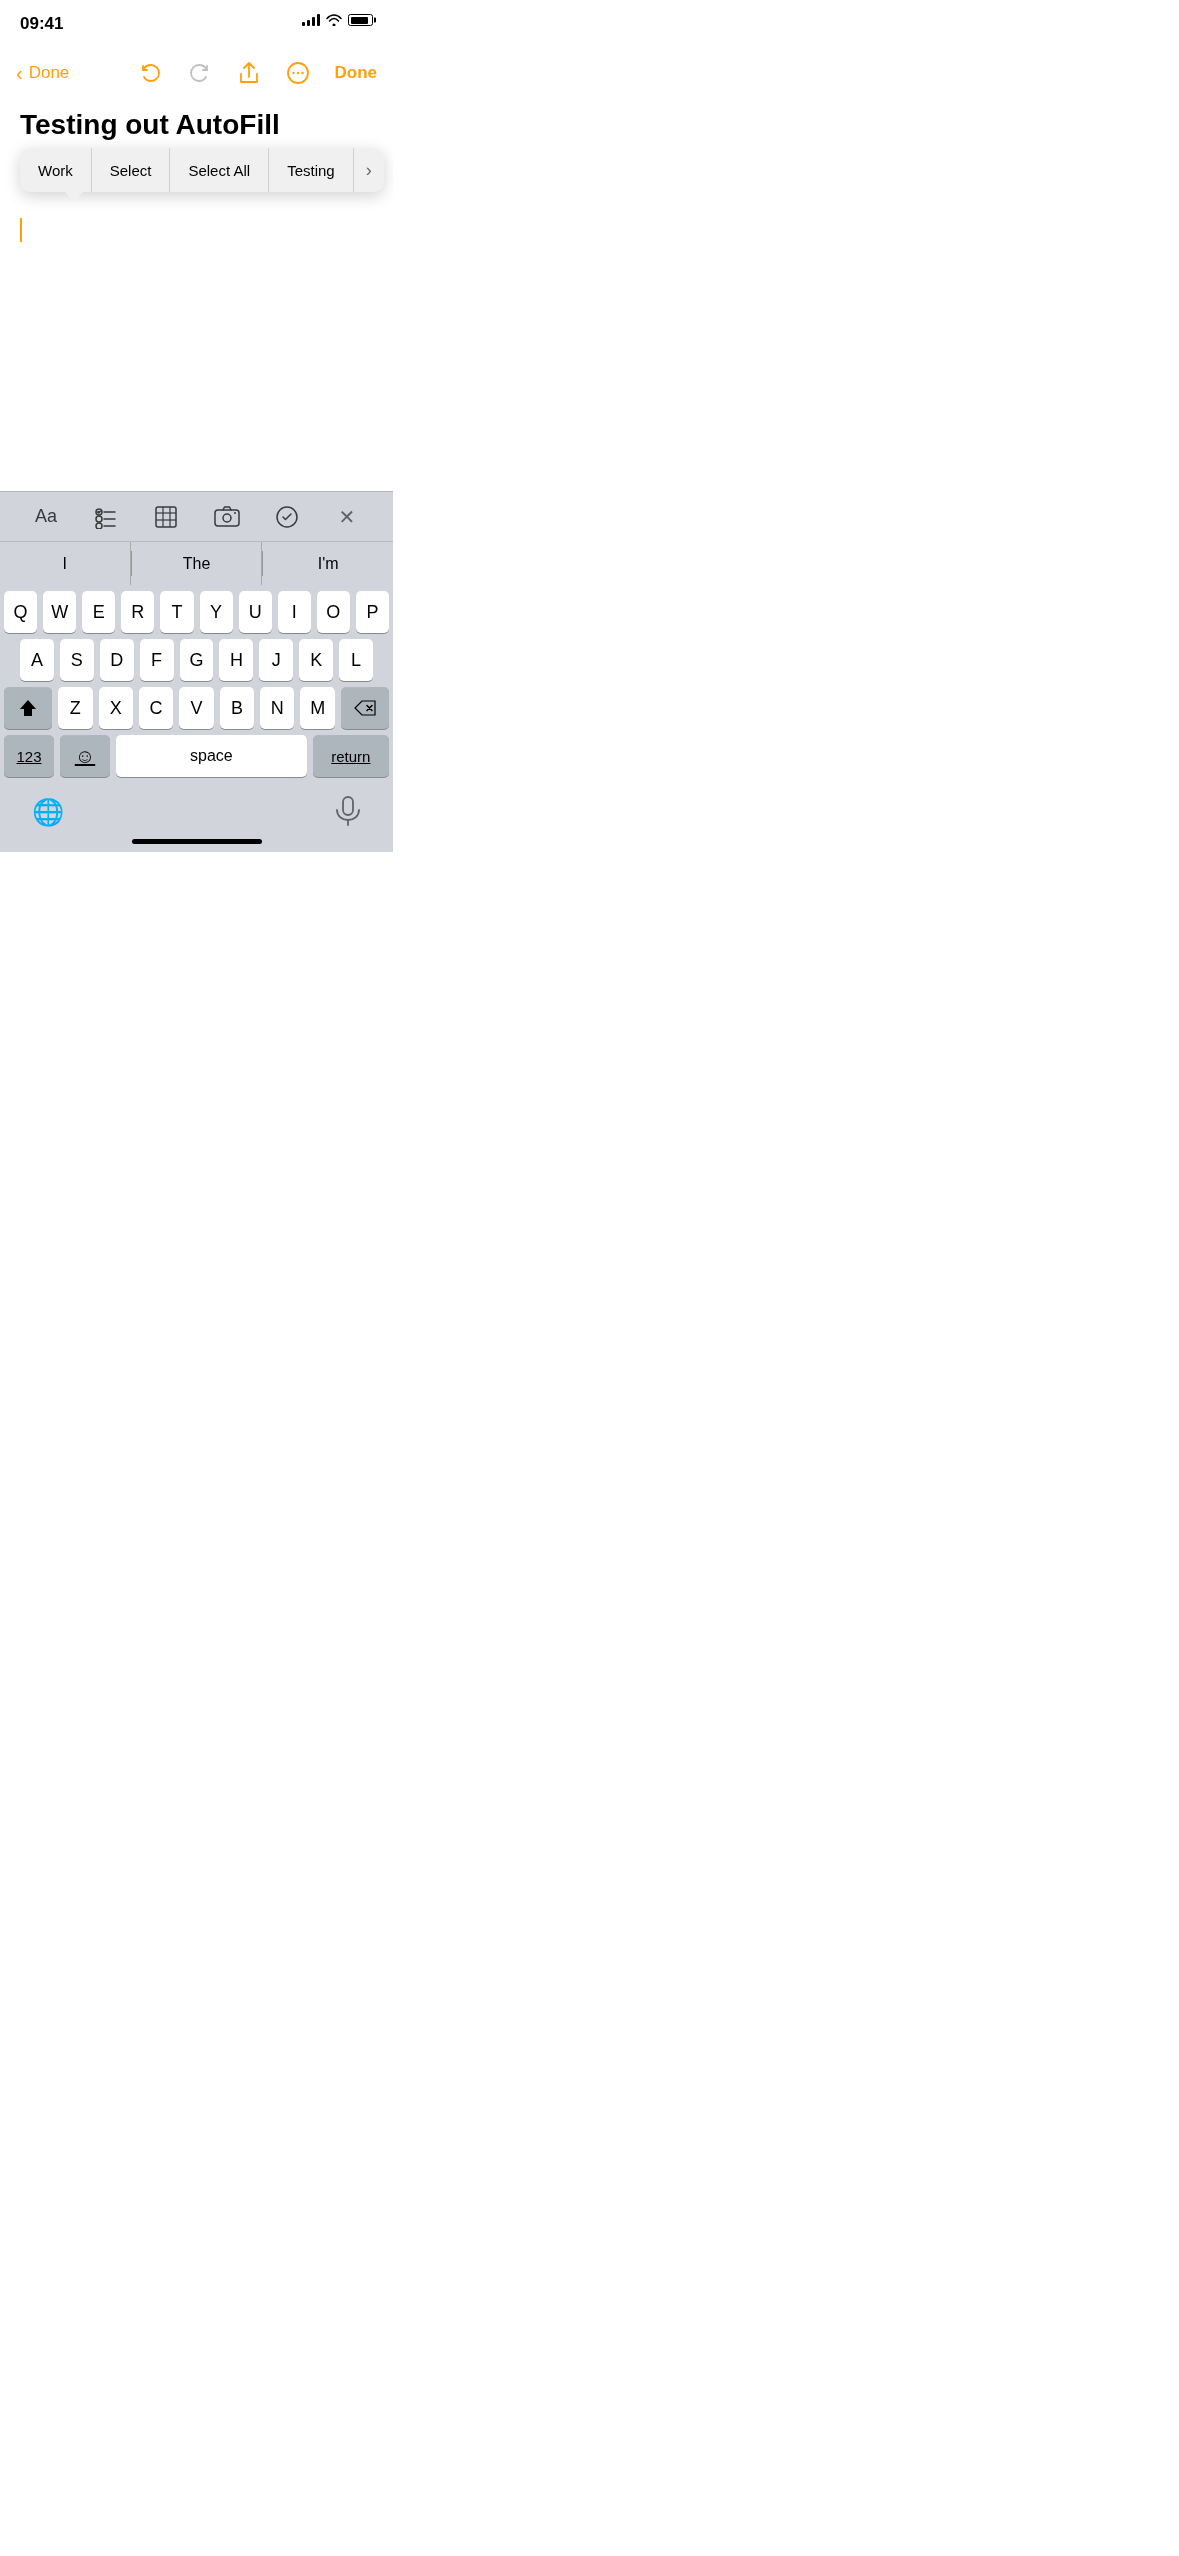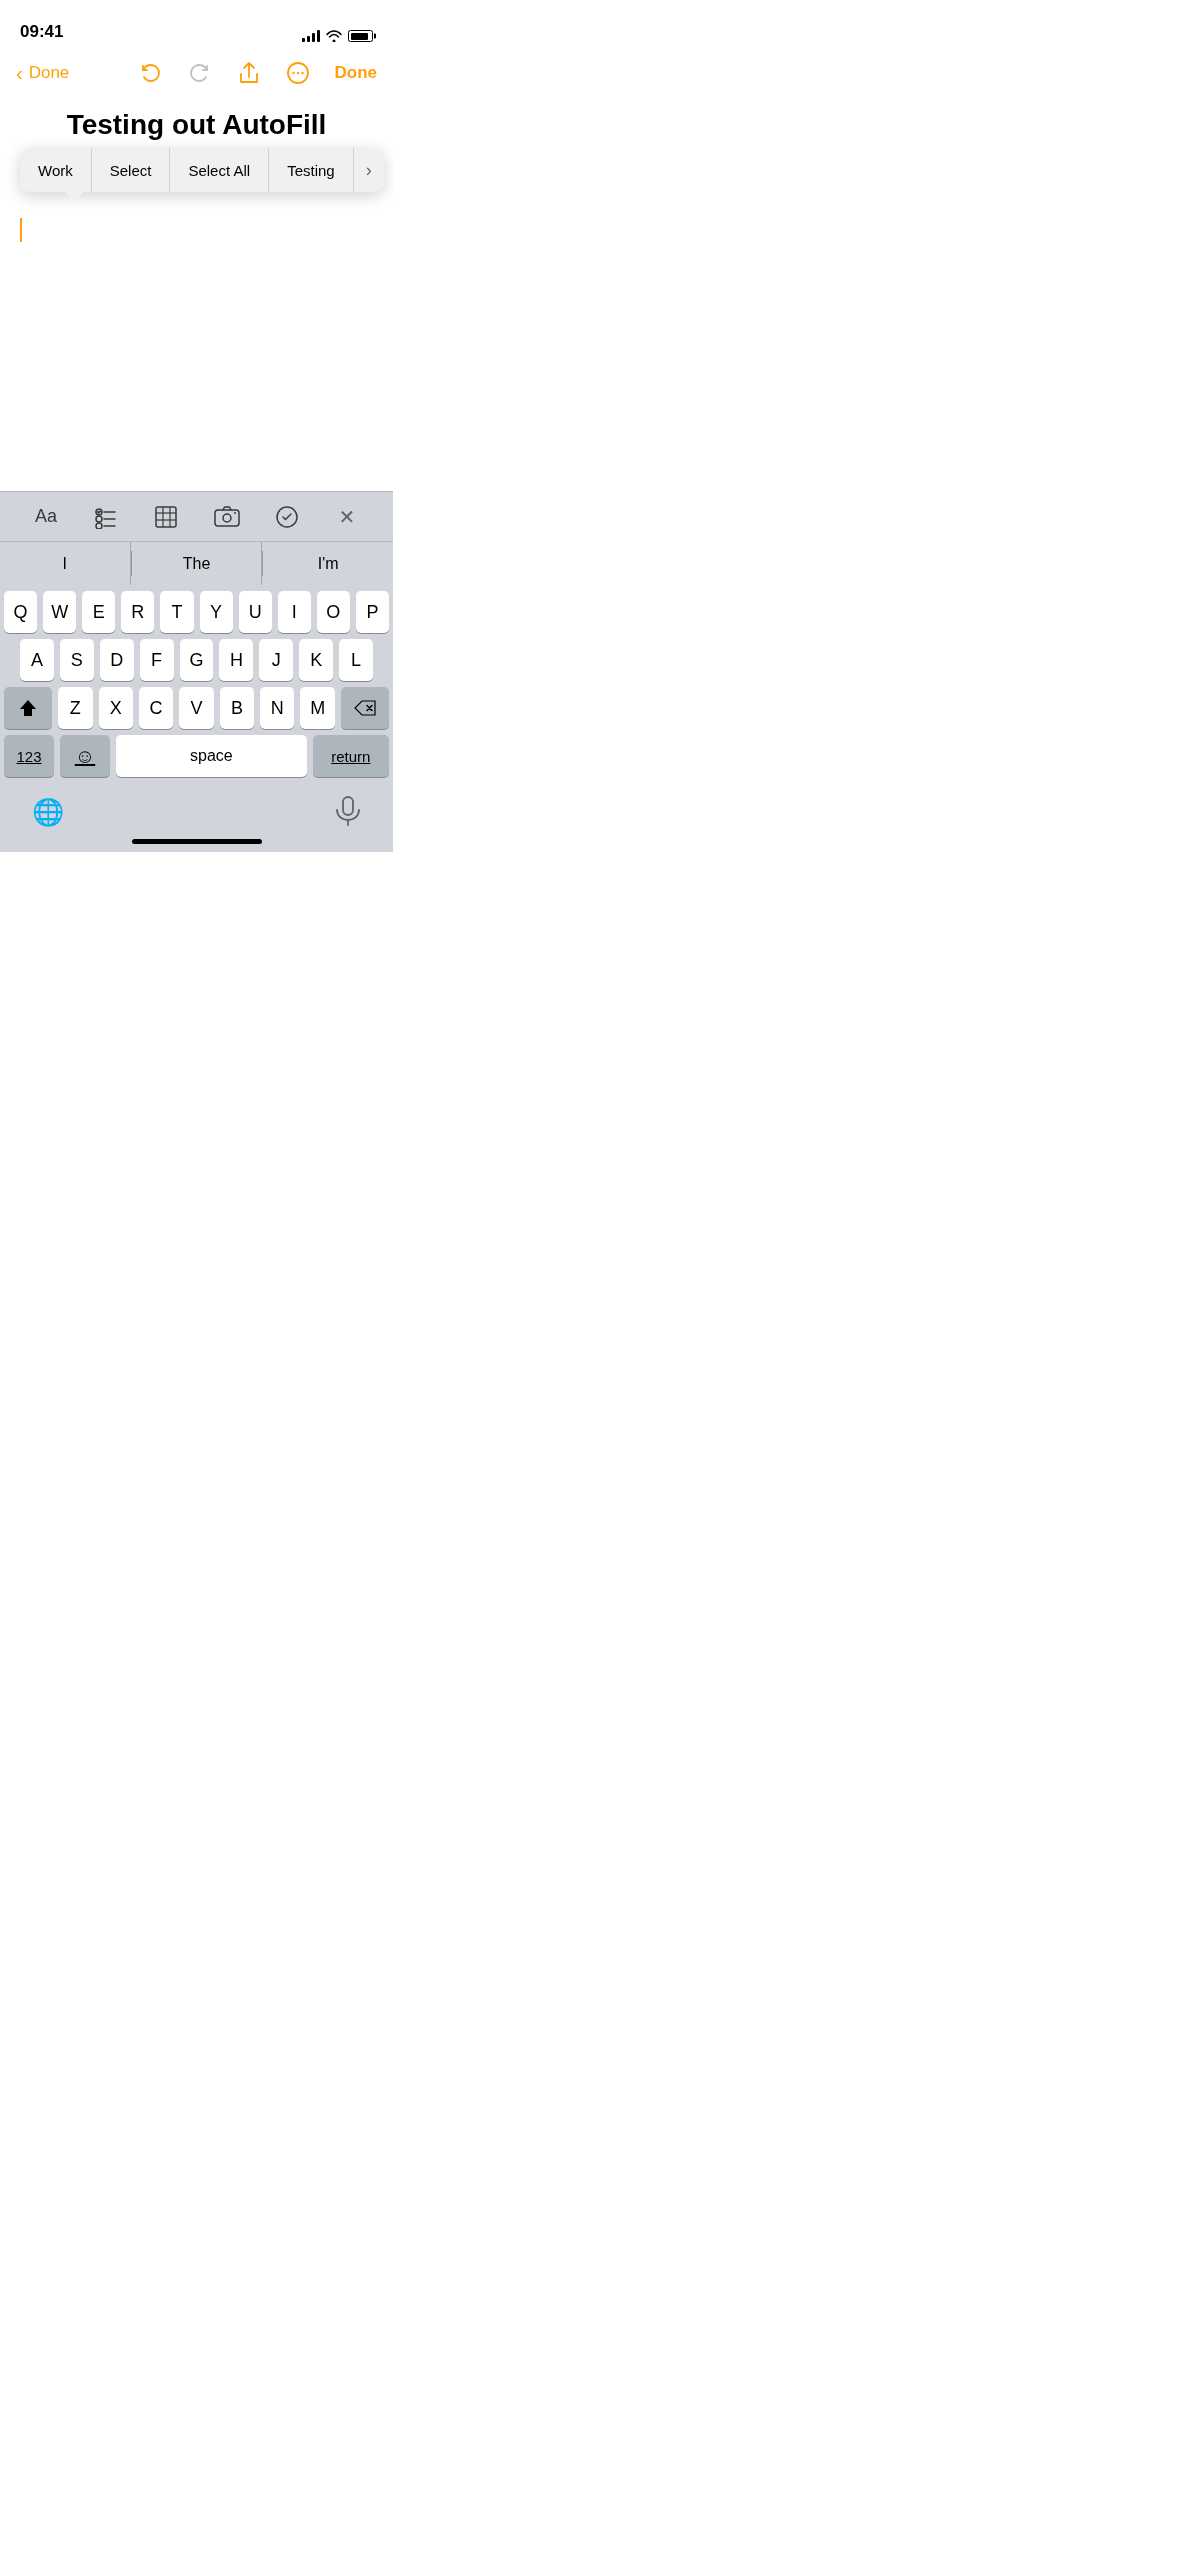--- a/index.html
+++ b/index.html
@@ -11,21 +11,21 @@
       background: #fff;
       font-family: -apple-system, 'SF Pro Display', 'Helvetica Neue', Arial, sans-serif;
       overflow: hidden;
       position: relative;
     }
 
     
     .status-bar {
       display: flex;
       justify-content: space-between;
-      align-items: flex-end;
+      align-items: flex-start;
       padding: 14px 20px 8px 20px;
       height: 50px;
     }
     .status-time {
       font-size: 17px;
       font-weight: 600;
       color: #000;
     }
     .status-icons {
       display: flex;
@@ -115,21 +115,20 @@
       cursor: pointer;
     }
 
     
     .note-title {
       padding: 8px 20px 16px 20px;
       font-size: 28px;
       font-weight: 700;
       color: #000;
       line-height: 1.2;
-      text-align: center;
     }
 
     
     .context-menu-wrapper {
       position: absolute;
       top: 148px;
       left: 20px;
       z-index: 100;
     }
     .context-menu {

